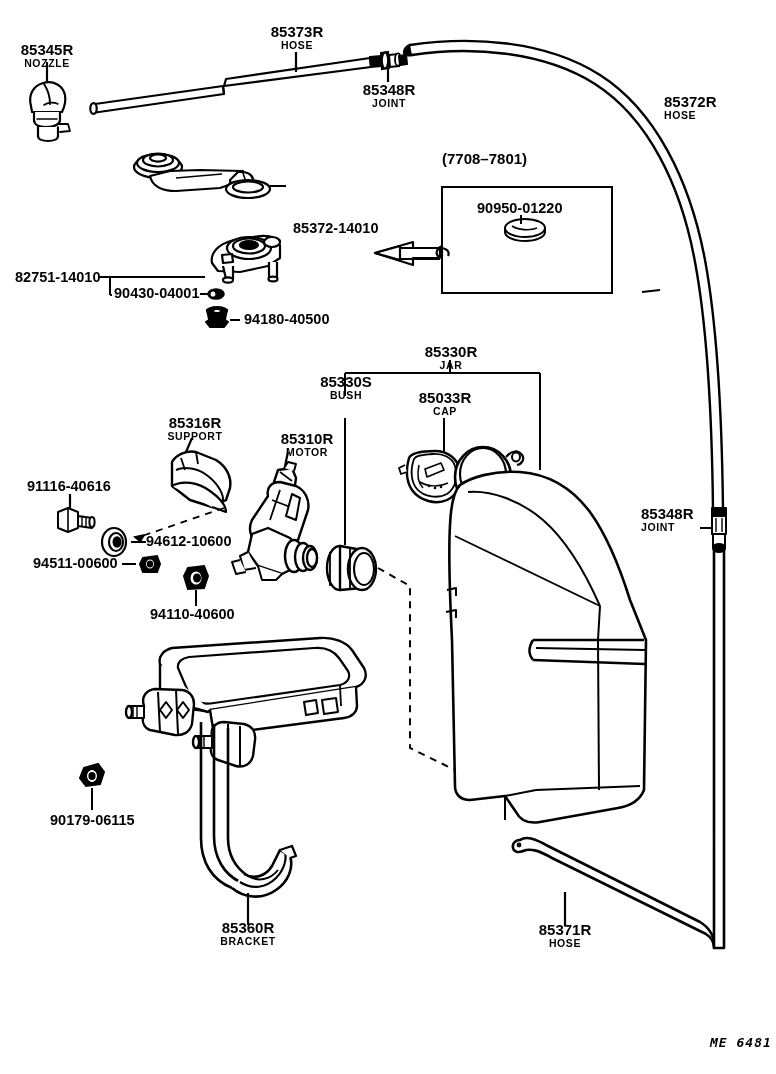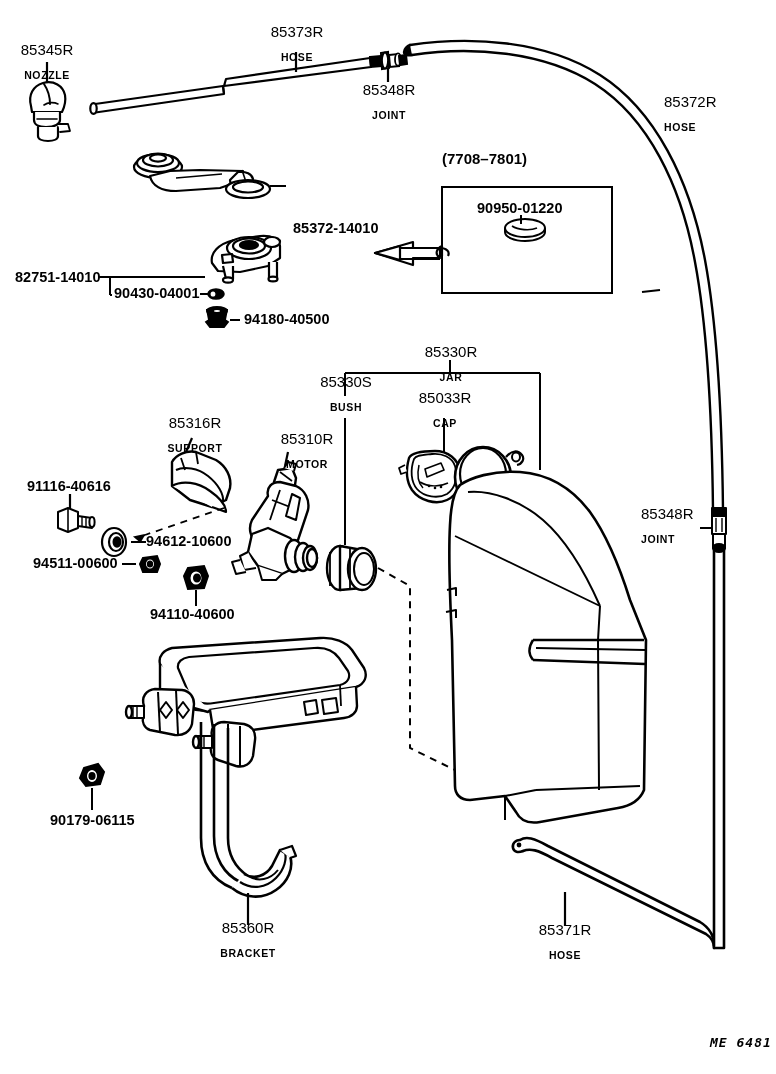--- a/index.html
+++ b/index.html
@@ -16,29 +16,29 @@
     color:#000;
     font-family:"Liberation Sans",sans-serif;
     font-weight:bold;
     letter-spacing:-0.4px;
     white-space:nowrap;
     line-height:1.0;
   }
   .lbl .pn{
     display:block;
     font-size:15px;
-    font-weight:normal;
+    font-weight:bold;
     letter-spacing:0px;
   }
   .lbl .nm{
     display:block;
     font-size:10.5px;
     font-weight:bold;
     letter-spacing:0.6px;
-    margin-top:13px;
+    margin-top:1px;
   }
   .lbl.ctr{text-align:center;}
   .lbl.lft{text-align:left;}
   .plain{
     position:absolute;
     font-size:14.5px;
     font-weight:bold;
     color:#000;
     white-space:nowrap;
     letter-spacing:0px;

